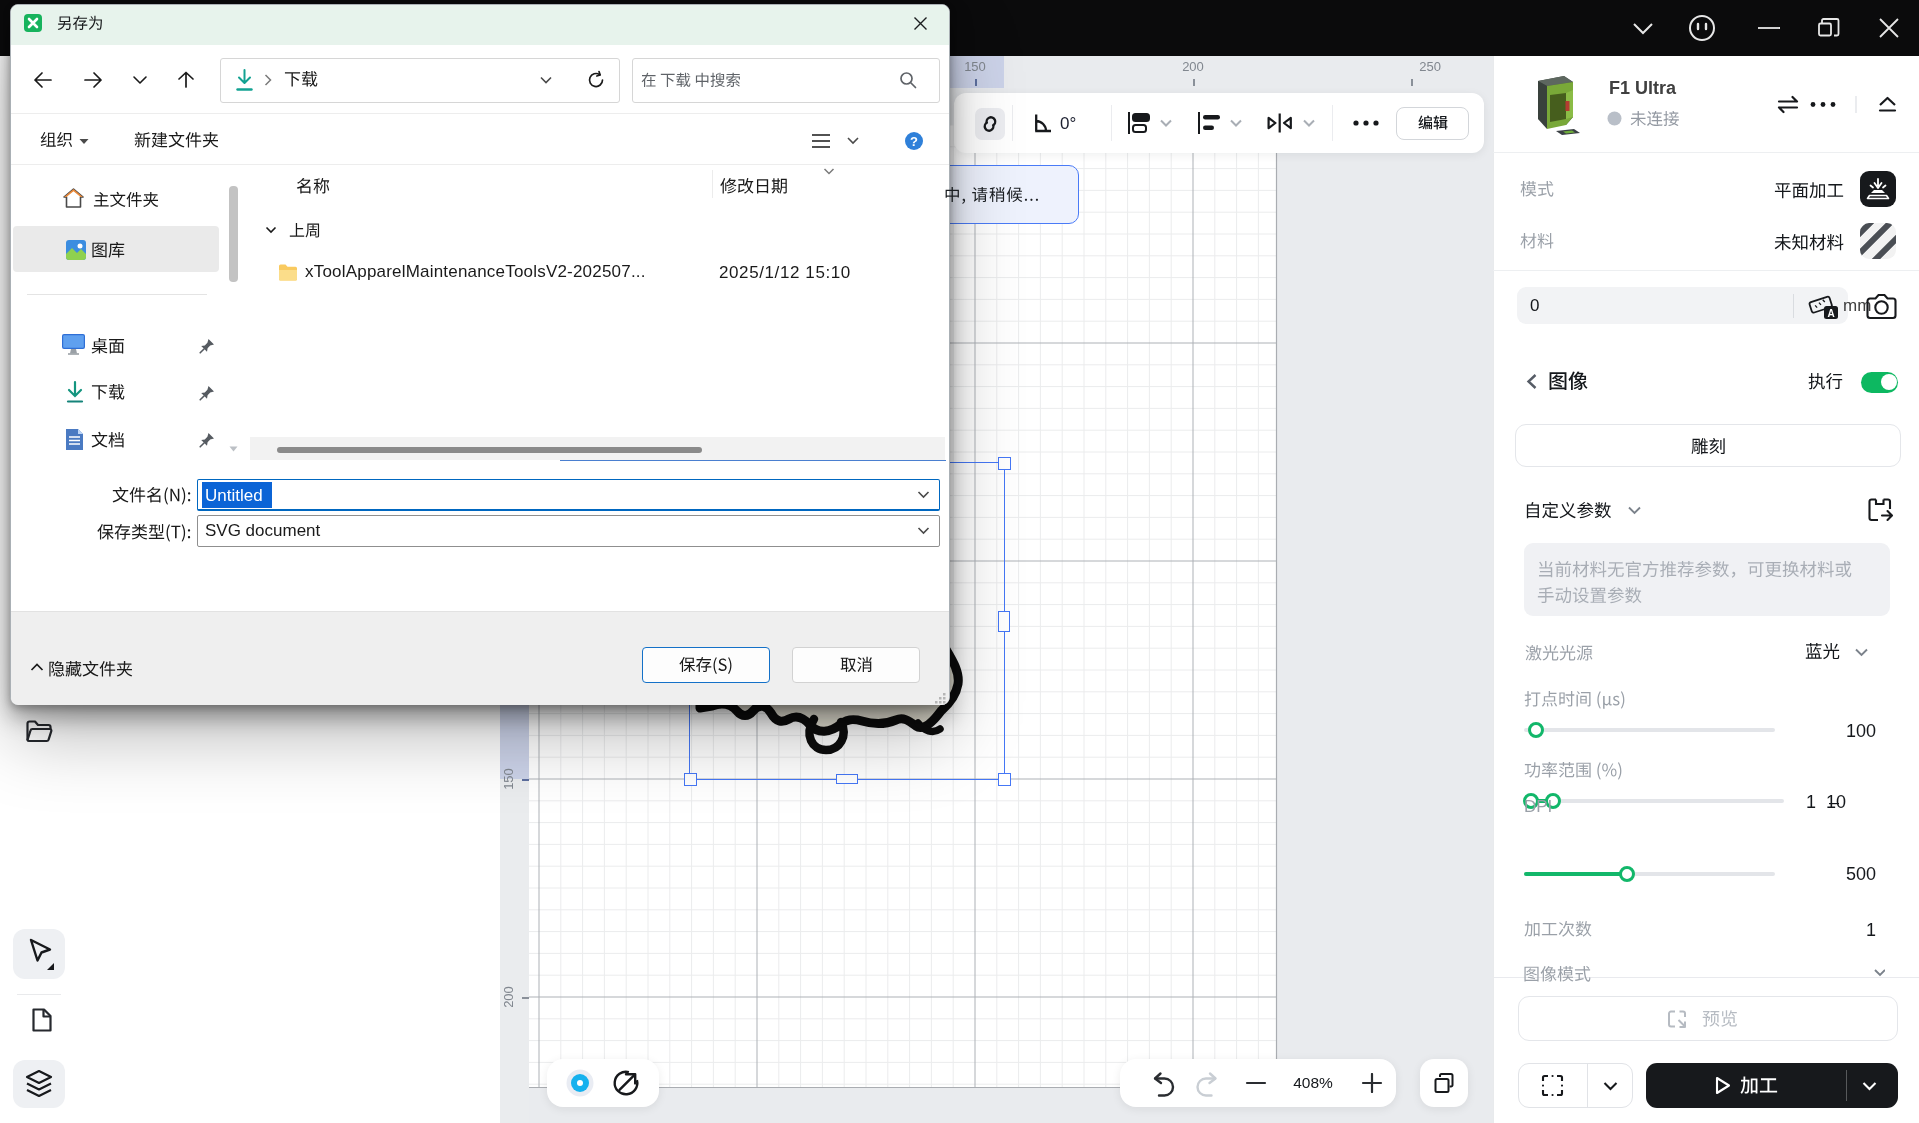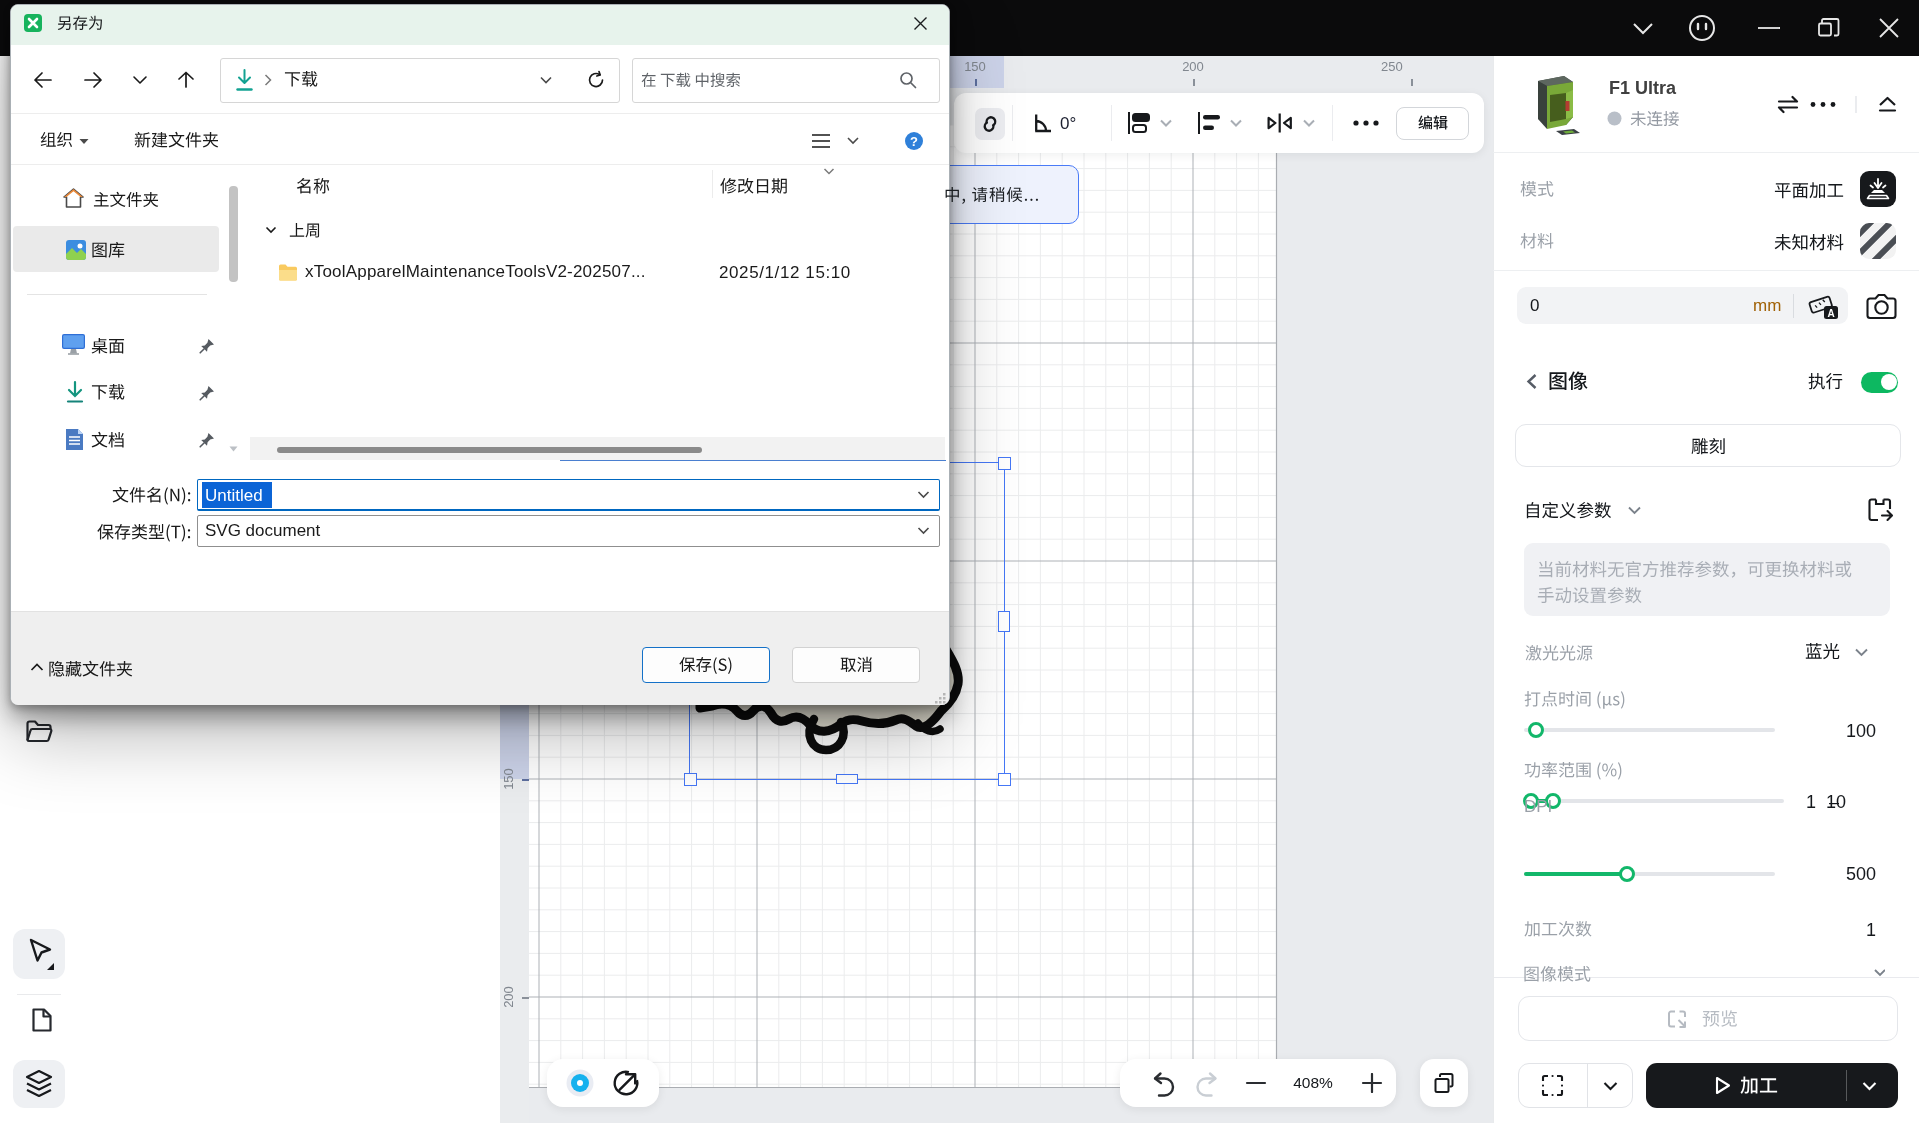--- a/index.html
+++ b/index.html
@@ -124,21 +124,21 @@
   </svg>
 <div style="position:absolute;left:690px;top:56px;width:314px;height:32px;background:#ccd3e9;"></div>
 <div style="position:absolute;left:509px;top:59px;width:60px;text-align:center;font:13px 'Liberation Sans',sans-serif;color:#81878f">50</div>
 <div style="position:absolute;left:539px;top:79px;width:1.5px;height:7px;background:#8a9099"></div>
 <div style="position:absolute;left:727px;top:59px;width:60px;text-align:center;font:13px 'Liberation Sans',sans-serif;color:#81878f">100</div>
 <div style="position:absolute;left:757px;top:79px;width:1.5px;height:7px;background:#8a9099"></div>
 <div style="position:absolute;left:945px;top:59px;width:60px;text-align:center;font:13px 'Liberation Sans',sans-serif;color:#81878f">150</div>
 <div style="position:absolute;left:975px;top:79px;width:1.5px;height:7px;background:#5d6f9f"></div>
 <div style="position:absolute;left:1163px;top:59px;width:60px;text-align:center;font:13px 'Liberation Sans',sans-serif;color:#81878f">200</div>
 <div style="position:absolute;left:1193px;top:79px;width:1.5px;height:7px;background:#8a9099"></div>
-<div style="position:absolute;left:1381px;top:59px;width:60px;text-align:left;font:13px 'Liberation Sans',sans-serif;color:#81878f">250</div>
+<div style="position:absolute;left:1381px;top:59px;width:60px;text-align:right;font:13px 'Liberation Sans',sans-serif;color:#81878f">250</div>
 <div style="position:absolute;left:1411px;top:79px;width:1.5px;height:7px;background:#8a9099"></div>
 <div style="position:absolute;left:500px;top:88px;width:29px;height:1035px;background:#eaecee;"></div>
 <div style="position:absolute;left:500px;top:463px;width:29px;height:316px;background:#ccd3e9;"></div>
 <div style="position:absolute;left:484px;top:772px;width:60px;height:14px;line-height:14px;text-align:center;font:13px 'Liberation Sans',sans-serif;color:#81878f;transform:rotate(-90deg) translateY(-6px);transform-origin:center">150</div>
 <div style="position:absolute;left:522px;top:779px;width:7px;height:1.5px;background:#5d6f9f"></div>
 <div style="position:absolute;left:484px;top:990px;width:60px;height:14px;line-height:14px;text-align:center;font:13px 'Liberation Sans',sans-serif;color:#81878f;transform:rotate(-90deg) translateY(-6px);transform-origin:center">200</div>
 <div style="position:absolute;left:522px;top:997px;width:7px;height:1.5px;background:#8a9099"></div>
 <svg style="position:absolute;left:660px;top:520px" width="340" height="250" viewBox="660 520 340 250">
     <path d="M700 560 L943 560 L944 646 C951 658 960 671 958 684 C956 696 949 704 941 711 C932 723 923 731 916 726 C908 720 903 717 896 720 C884 725 872 724 862 721 C853 718.5 847 719 841 724 C830 733 818 734 810 725 C803 717 796 715 789 719 C782 723 776 722 771 713 C766 705 759 704 753 711 C748 717 742 717 737 711 C730 703 720 703 712 706 L700 708 Z" fill="#eae7d9" stroke="#0d0d0d" stroke-width="9" stroke-linejoin="round"></path>
     <path d="M814 719 C804 735 812 750 826 750 C840 750 848 736 841 722" fill="none" stroke="#0d0d0d" stroke-width="8.5" stroke-linecap="round"></path>
@@ -307,21 +307,21 @@
     <g clip-path="url(#sw)">
       <rect width="36" height="36" fill="#f2f2f2"></rect>
       <g stroke="#4a4e54" stroke-width="6">
         <path d="M-12 22 L22 -12 M-4 34 L34 -4 M6 46 L46 6 M16 58 L58 16"></path>
       </g>
     </g>
   </svg>
 <div style="position:absolute;left:1493px;top:270px;width:426px;height:1px;background:#edeff1;"></div>
 <div style="position:absolute;left:1517px;top:287px;width:331px;height:37px;background:#f2f3f5;border-radius:9px;"></div>
 <div style="position:absolute;left:1530px;top:296px;font:17px 'Liberation Sans',sans-serif;color:#15181c">0</div>
-<div style="position:absolute;left:1753px;top:296px;font:17px 'Liberation Sans',sans-serif;color:#a16207">mm</div>
+<div style="position:absolute;left:1843px;top:296px;font:17px 'Liberation Sans',sans-serif;color:#404040">mm</div>
 <div style="position:absolute;left:1793px;top:294px;width:1px;height:24px;background:#d9dce0;"></div>
 <svg style="position:absolute;left:1808px;top:293px" width="32" height="28" viewBox="0 0 32 28" fill="none" stroke="#17191c" stroke-width="1.8">
     <g transform="rotate(-18 13 11)">
       <rect x="2" y="6" width="21" height="11" rx="2"></rect>
       <path d="M7 10.5 l1.2 2.8 M11.5 9 l1.2 2.8 M16 7.5 l1.2 2.8" stroke-width="1.3"></path>
     </g>
     <rect x="16" y="13" width="14" height="13" rx="2.5" fill="#17191c" stroke="none"></rect>
     <text x="23" y="23.5" fill="#fff" font-family="Liberation Sans" font-size="10" font-weight="bold" text-anchor="middle" stroke="none">A</text>
   </svg>
 <svg style="position:absolute;left:1865px;top:291px" width="33" height="31" viewBox="0 0 33 31" fill="none" stroke="#17191c" stroke-width="2.1">

